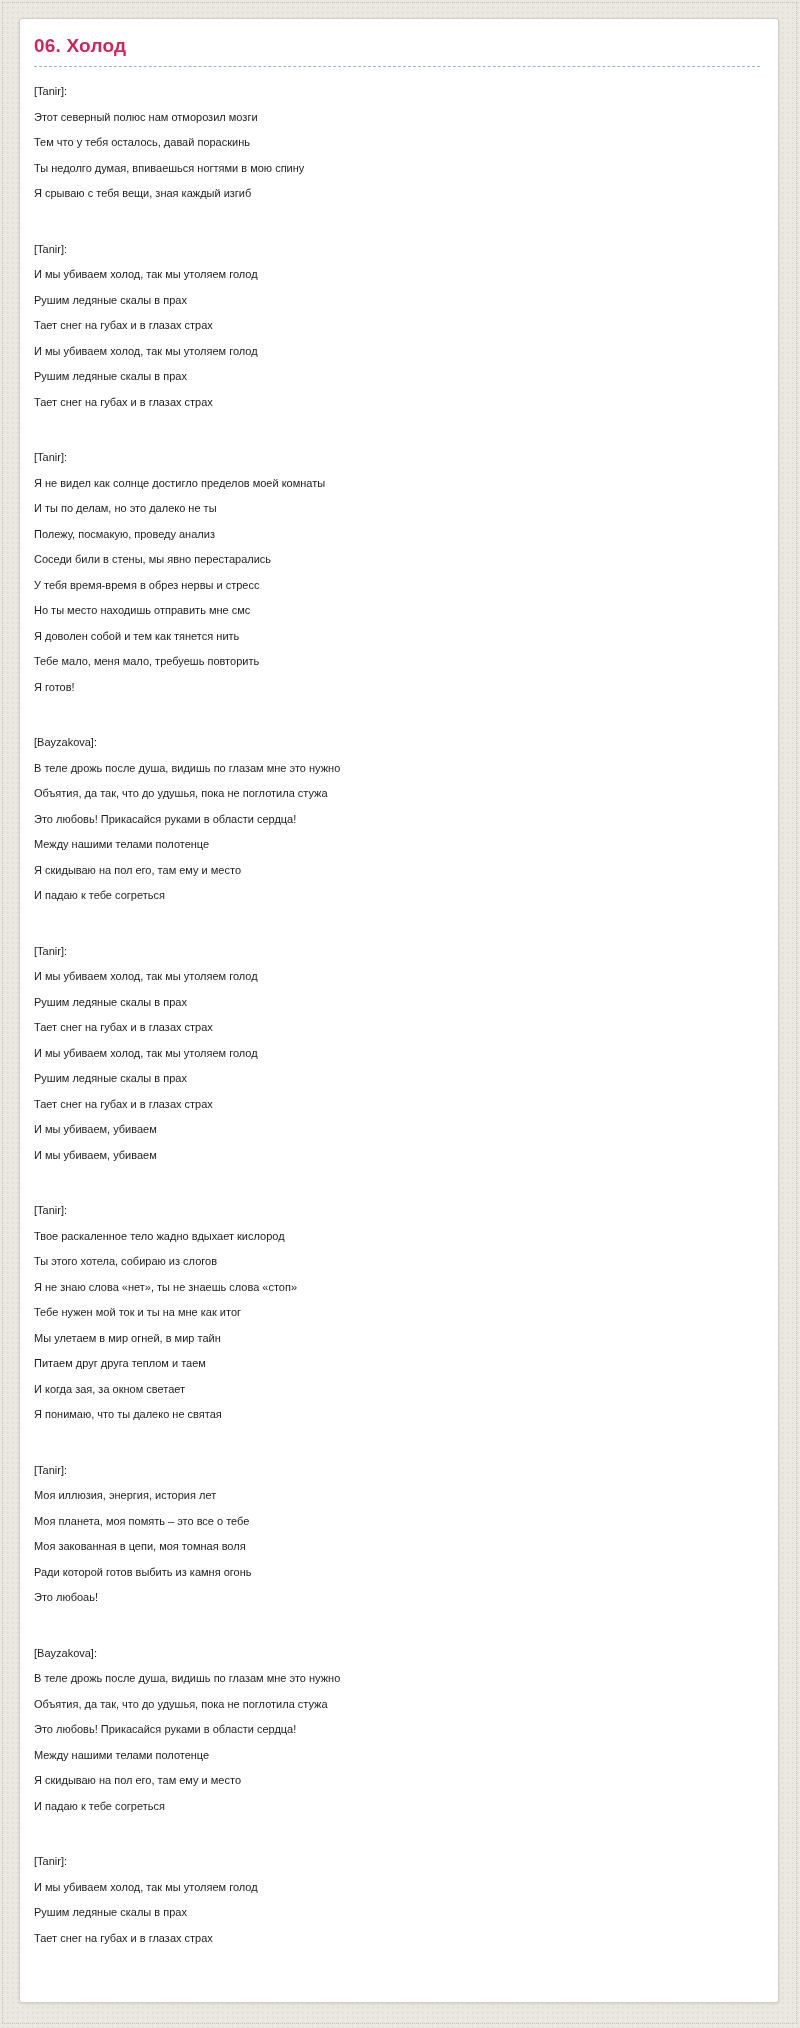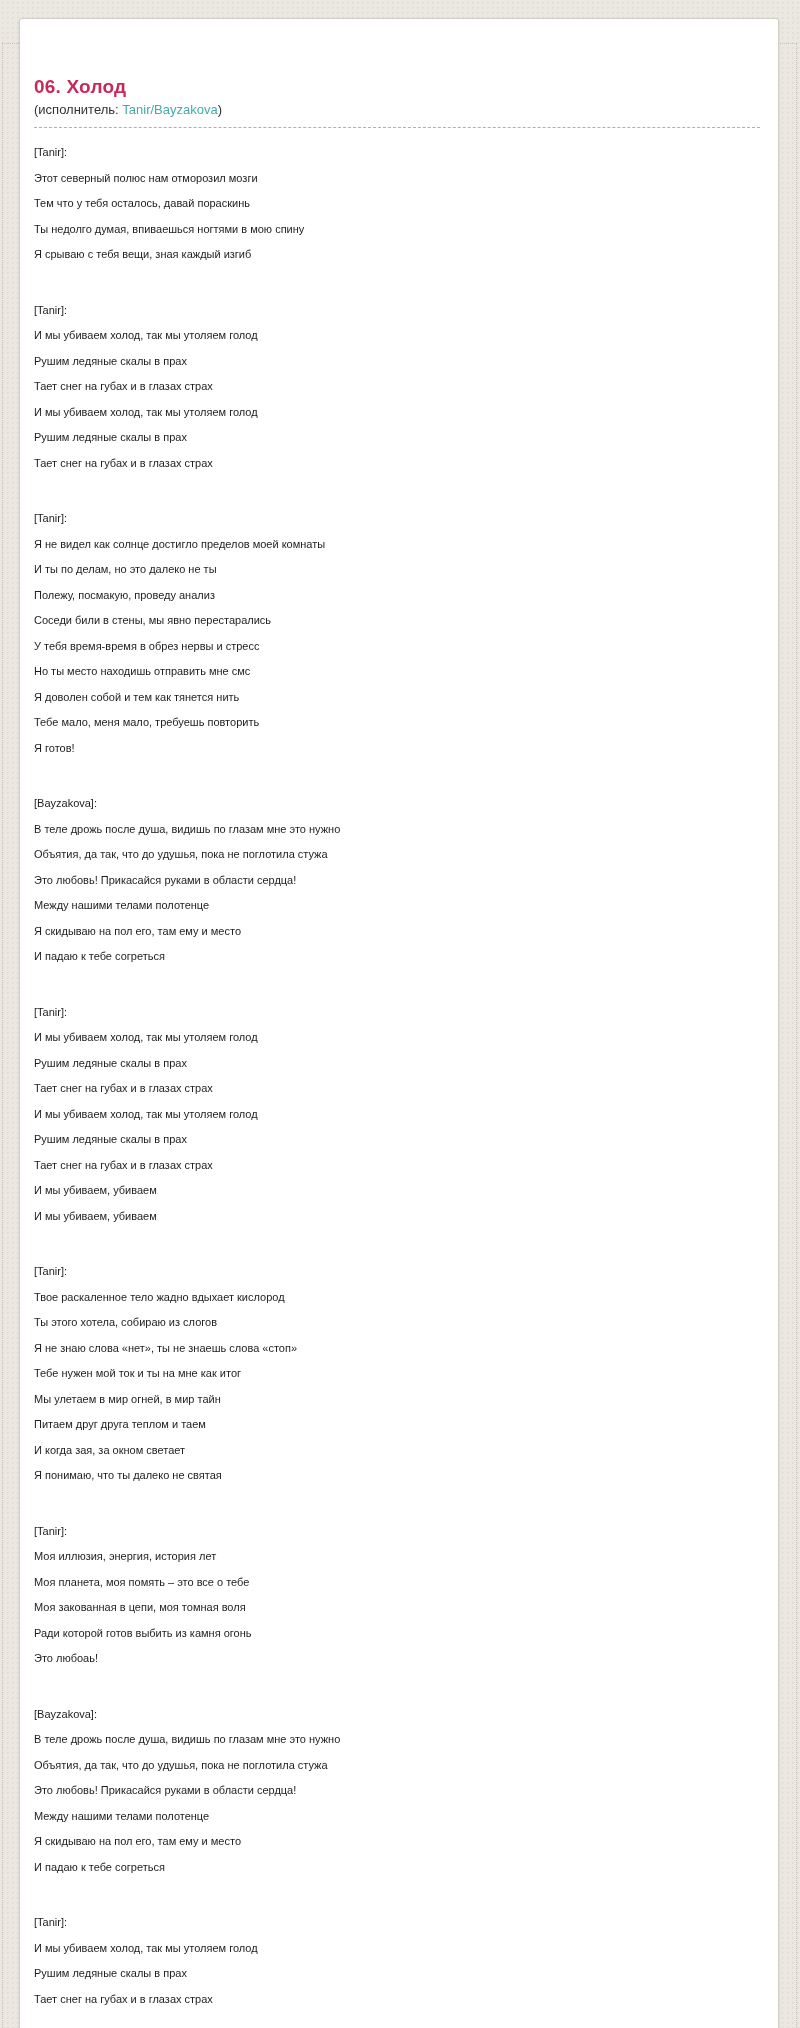--- a/index.html
+++ b/index.html
@@ -5,21 +5,21 @@
   :root{
     --title:#c8295b;
     --link:#46a9ab;
     --divider:#a4b2bf;
     --background:#ebe8e2;
     --card_bg:#ffffff;
     --card_border:#d3cfc7;
     --text:#1d1d1d;
     --frame_dots:#c9c3b9;
   }
-  *{box-sizing:border-box;margin-top:41px;}
+  *{box-sizing:border-box;}
   html,body{margin:0;padding:0;}
   body{
     width:800px;
     min-height:2028px;
     background-color:var(--background);
     background-image:radial-gradient(rgba(175,168,155,0.18) 1px, transparent 1px);
     background-size:5px 5px;
     font-family:"Liberation Sans", sans-serif;
     position:relative;
   }
@@ -77,21 +77,20 @@
 </style>
 </head>
 <body>
 
 <div class="page-frame"></div>
 
 <div class="card">
 
   <div class="song-header">
     <h1 class="song-title">06. Холод</h1>
-    <div class="artist-line"><span>(исполнитель: </span><a class="artist-link">Tanir/Bayzakova</a><span>)</span></div>
   </div>
 
   <div class="lyrics">
     <p class="stanza">[Tanir]:
 Этот северный полюс нам отморозил мозги
 Тем что у тебя осталось, давай пораскинь
 Ты недолго думая, впиваешься ногтями в мою спину
 Я срываю с тебя вещи, зная каждый изгиб</p>
     <p class="stanza">[Tanir]:
 И мы убиваем холод, так мы утоляем голод

